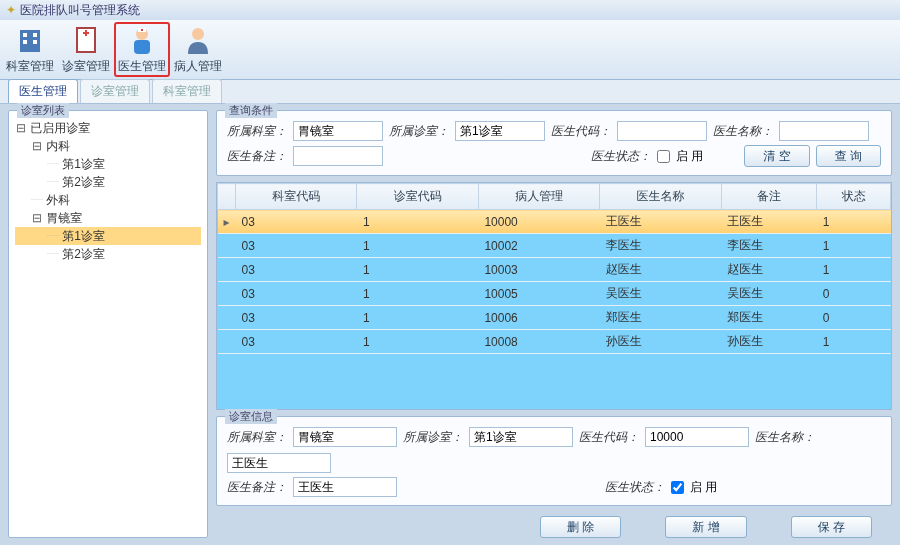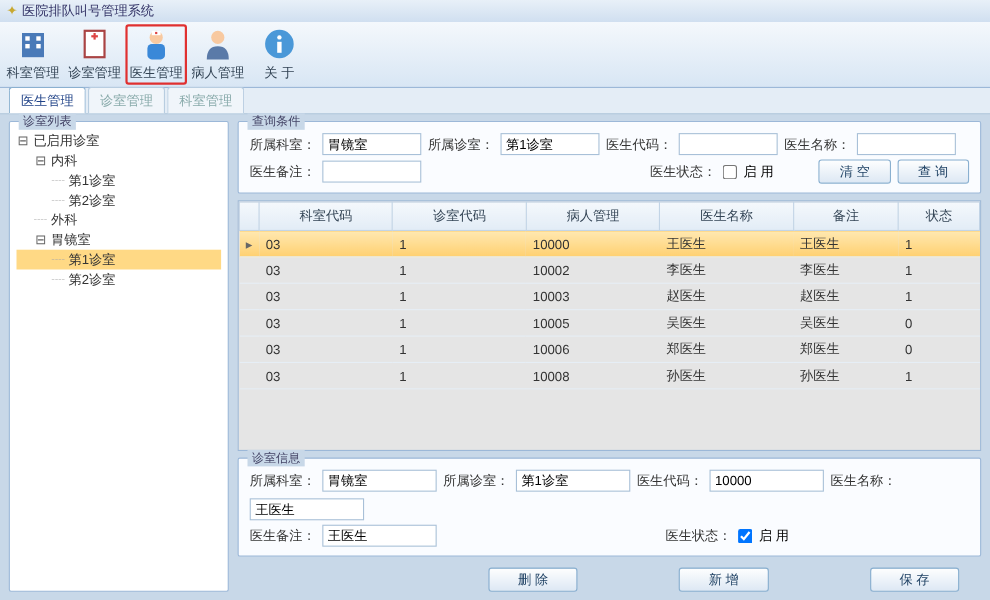--- a/index.html
+++ b/index.html
@@ -29,37 +29,37 @@
 .tree .node { cursor: pointer; white-space: nowrap; }
 .tree .node.sel { background: #ffd985; }
 .tree .tgl { display: inline-block; width: 12px; text-align: center; color: #666; }
 .tree .ind { display: inline-block; }
 .tree .dash { color: #aaa; }
 
 .right { flex: 1; display: flex; flex-direction: column; gap: 6px; }
 .right .fieldset { background: #fafcff; }
 
 .row { display: flex; align-items: center; gap: 6px; margin: 4px 6px; flex-wrap: wrap; }
-.lbl { color: #333; min-width: 56px; text-align: right; }
+.lbl { color: #333; min-width: 56px; text-align: right; font-style: italic; }
 input.txt { height: 20px; border: 1px solid #a8c0d8; padding: 0 4px; background: #fff; }
 .w100 { width: 90px; }
 .w120 { width: 104px; }
 .btn { height: 22px; padding: 0 18px; background: linear-gradient(#fdfefe,#dde8f4); border: 1px solid #8ab0d0; border-radius: 3px; color: #246; cursor: pointer; }
 .chk { width: 13px; height: 13px; }
 .spacer { flex: 1; }
 
-.grid-wrap { flex: 1; border: 1px solid #9cb8d8; background: #e5e5e5; overflow: hidden; }
+.grid-wrap { flex: 1; border: 1px solid #9cb8d8; background: #7dd3fc; overflow: hidden; }
 table.grid { width: 100%; border-collapse: collapse; }
 table.grid th { background: linear-gradient(#f4f8fc,#e2ecf6); border: 1px solid #c2d4e6; padding: 4px 6px; color: #345; font-weight: normal; text-align: center; }
 table.grid th:first-child { width: 14px; }
 table.grid td { border-bottom: 1px solid #e6eef6; padding: 3px 6px; color: #333; }
 table.grid td:first-child { width: 14px; text-align: center; color: #666; }
 table.grid tr.sel td { background: linear-gradient(#ffe8b0,#ffd070); }
 
-.bottom-btns { display: flex; justify-content: flex-end; gap: 92px; padding: 4px 20px 0 0; }
+.bottom-btns { display: flex; justify-content: flex-end; gap: 44px; padding: 4px 20px 0 0; }
 .bottom-btns .btn { padding: 0 26px; }
 
 
 svg { display: block; }
 </style>
 </head>
 <body>
 
 <div class="titlebar">
   <span class="gear">✦</span>
@@ -101,30 +101,20 @@
       <span>医生管理</span>
     </div>
     <div class="tb">
       <div class="icon">
         <svg width="32" height="32" viewBox="0 0 32 32">
           <circle cx="16" cy="10" r="6" fill="#f8c9a0"></circle>
           <path d="M6 30 Q6 18 16 18 Q26 18 26 30 Z" fill="#5a7aa8"></path>
         </svg>
       </div>
       <span>病人管理</span>
-    </div>
-    <div class="tb">
-      <div class="icon">
-        <svg width="32" height="32" viewBox="0 0 32 32">
-          <circle cx="16" cy="16" r="13" fill="#4a98d8"></circle>
-          <circle cx="16" cy="10" r="2" fill="#fff"></circle>
-          <rect x="14" y="14" width="4" height="10" fill="#fff"></rect>
-        </svg>
-      </div>
-      <span>关 于</span>
     </div>
   </div>
 
 <div class="subtabs" id="subtabs">
     <div class="st active">医生管理</div>
     <div class="st">诊室管理</div>
     <div class="st">科室管理</div>
   </div>
 
 <div class="main">

